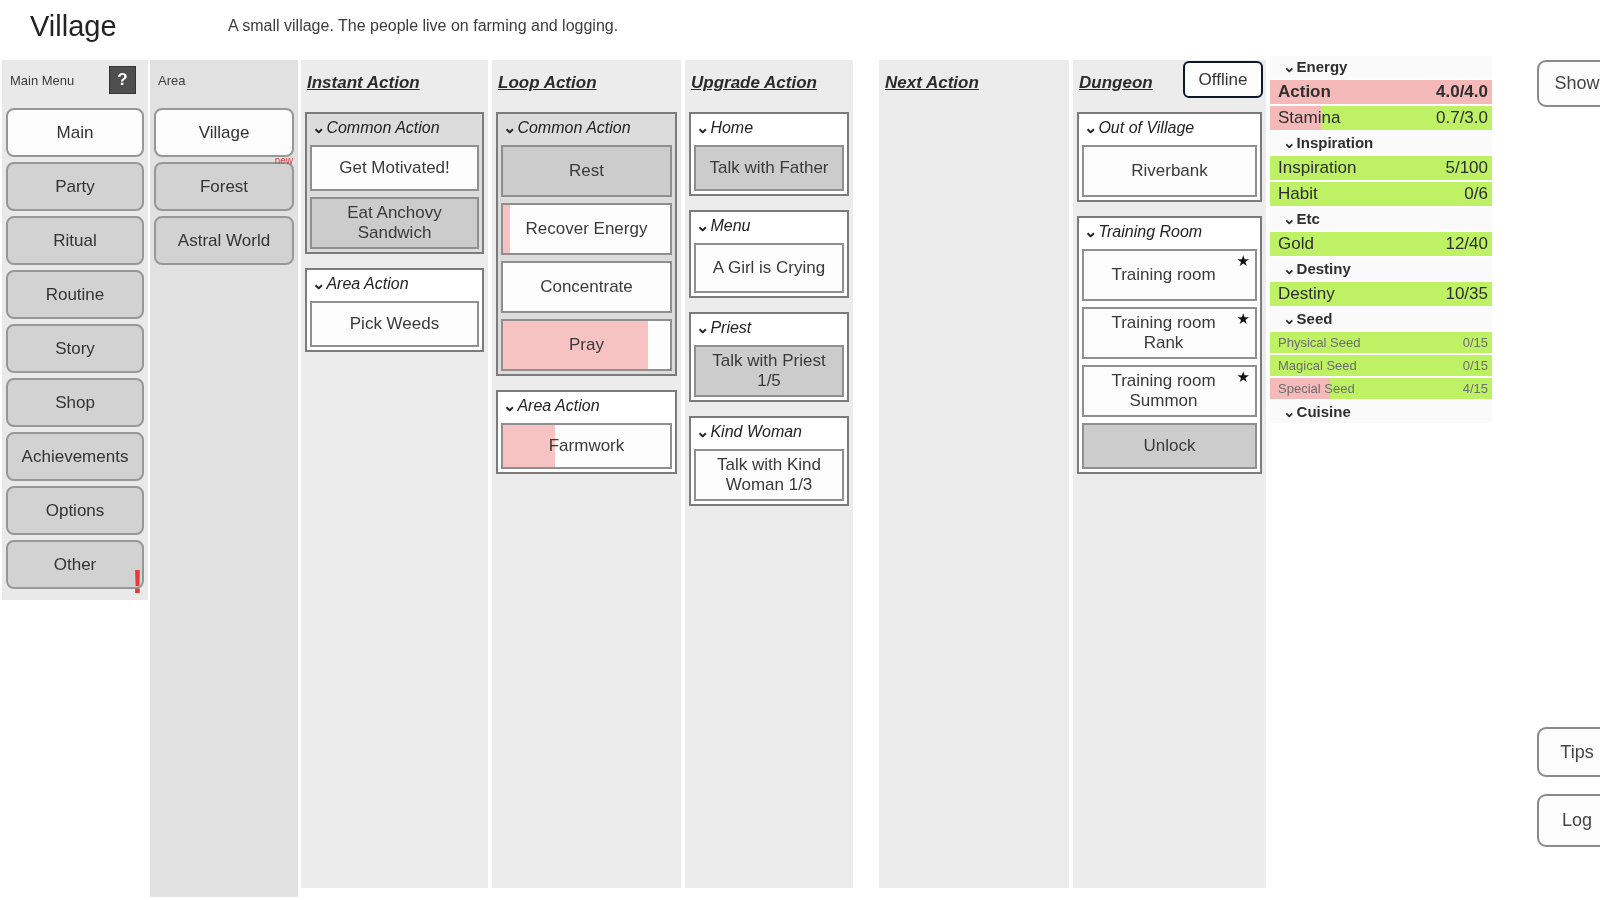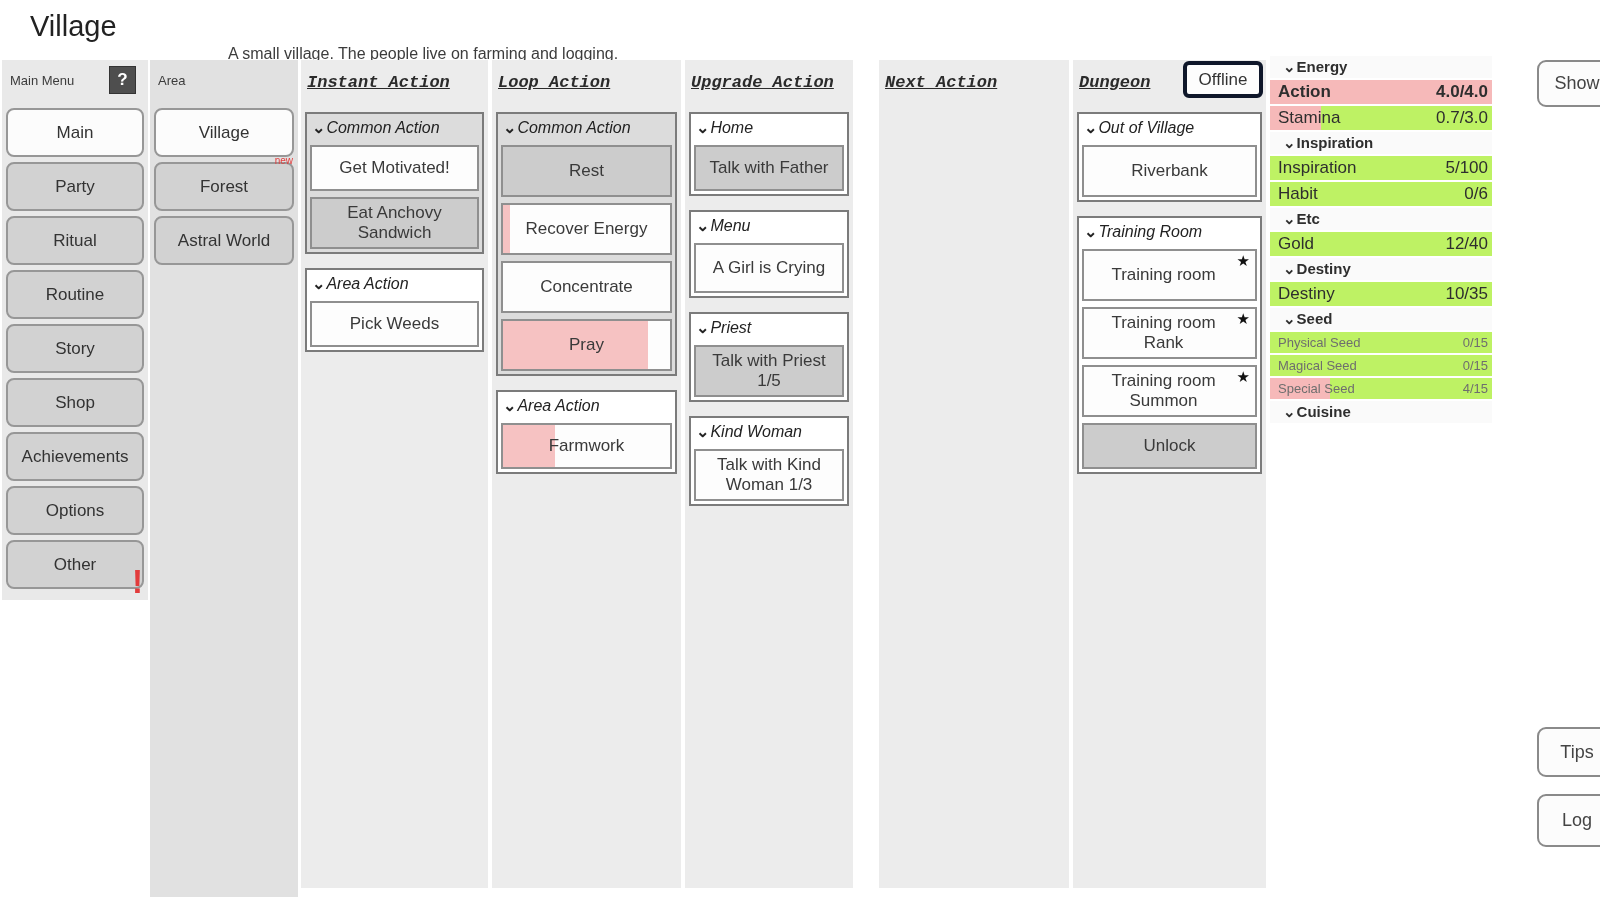--- a/index.html
+++ b/index.html
@@ -1,40 +1,40 @@
 <!DOCTYPE html>
 <html><head>
 <meta charset="utf-8">
 <style>
   * { margin:0; padding:0; box-sizing:border-box; font-family:"Liberation Sans", sans-serif; }
   html,body { width:1600px; height:900px; overflow:hidden; background:#ffffff; }
   #stage { position:relative; width:1600px; height:900px; background:#fff; }
 
   
   .page-title { position:absolute; left:30px; top:10px; font-size:29px; color:#222; }
-  .page-subtitle { position:absolute; left:228px; top:17px; font-size:16px; color:#3c3c3c;margin-top:28px; }
+  .page-subtitle { position:absolute; left:228px; top:17px; font-size:16px; color:#3c3c3c; }
 
   
   .strip { position:absolute; top:60px; }
   .strip.menu    { left:2px;    width:146px; height:540px; background:#e9e9e9; }
   .strip.area    { left:150px;  width:148px; height:837px; background:#e1e1e1; }
   .strip.action  { background:#ececec; height:828px; }
   .strip.instant { left:301px;  width:187px; }
   .strip.loop    { left:492px;  width:189px; }
   .strip.upgrade { left:685px;  width:168px; }
   .strip.next    { left:879px;  width:190px; }
   .strip.dungeon { left:1073px; width:193px; }
 
   .small-label-row { display:flex; align-items:center; justify-content:space-between; padding:12px 12px 20px 8px; height:48px; }
   .small-label { font-size:13px; color:#3c3c3c; }
   .help-btn { width:27px; height:28px; background:#4e4e4e; color:#fff; font-size:17px; font-weight:bold;
               display:flex; align-items:center; justify-content:center; border:1px solid #333; cursor:pointer; }
 
   .col-header { font-size:17px; font-weight:bold; font-style:italic; text-decoration:underline;
-                color:#2b2b2b; padding:13px 6px 9px 6px; height:48px;font-family:Liberation Mono, monospace; }
+                color:#2b2b2b; padding:13px 6px 9px 6px; height:48px; }
 
   
   .big-btn { position:relative; margin:0 4px 5px 4px; height:49px; border:2px solid #979797; border-radius:8px;
              background:#d2d2d2; display:flex; align-items:center; justify-content:center;
              font-size:17px; color:#333; cursor:pointer; }
   .big-btn.white { background:#fcfcfc; }
   .badge-new { position:absolute; top:-9px; right:-1px; color:#e23b3b; font-size:10px; z-index:2; }
   .menu-alert { position:absolute; right:5px; bottom:2px; color:#e23b3b; font-size:33px; font-weight:bold; line-height:1; }
 
   
@@ -47,21 +47,21 @@
           display:flex; align-items:center; justify-content:center; text-align:center;
           font-size:17px; color:#3a3a3a; padding:4px 8px; overflow:hidden; cursor:pointer; }
   .gbtn.gray { background:#cccccc; }
   .gbtn .prog { position:absolute; left:0; top:0; bottom:0; width:0; background:#f6c2c2; z-index:0; }
   .gbtn .lbl { position:relative; z-index:1; }
   .gbtn .star { position:absolute; top:1px; right:5px; z-index:2; font-size:15px; color:#111; }
   .gbtn.star-pad { padding-right:20px; }
 
   
   .offline-btn { position:absolute; left:1183px; top:61px; width:80px; height:37px; background:#fdfdfd;
-                 border:4px solid #0f172a; border-radius:6px; display:flex; align-items:center; justify-content:center;
+                 border:2px solid #0f172a; border-radius:6px; display:flex; align-items:center; justify-content:center;
                  font-size:17px; color:#333; cursor:pointer; }
 
   
   .stats { position:absolute; left:1270px; top:56px; width:222px; }
   .srow { position:relative; display:flex; justify-content:space-between; align-items:center;
           padding:2px 4px 2px 8px; font-size:17px; color:#2e2e2e; background:#bef264;
           margin-bottom:2px; overflow:hidden; min-height:21px; }
   .srow.header { background:#fafafa; font-weight:bold; font-size:15px; padding-left:13px; cursor:pointer; }
   .srow.header .chev { font-weight:bold; margin-right:1px; }
   .srow.bold { font-weight:bold; }

